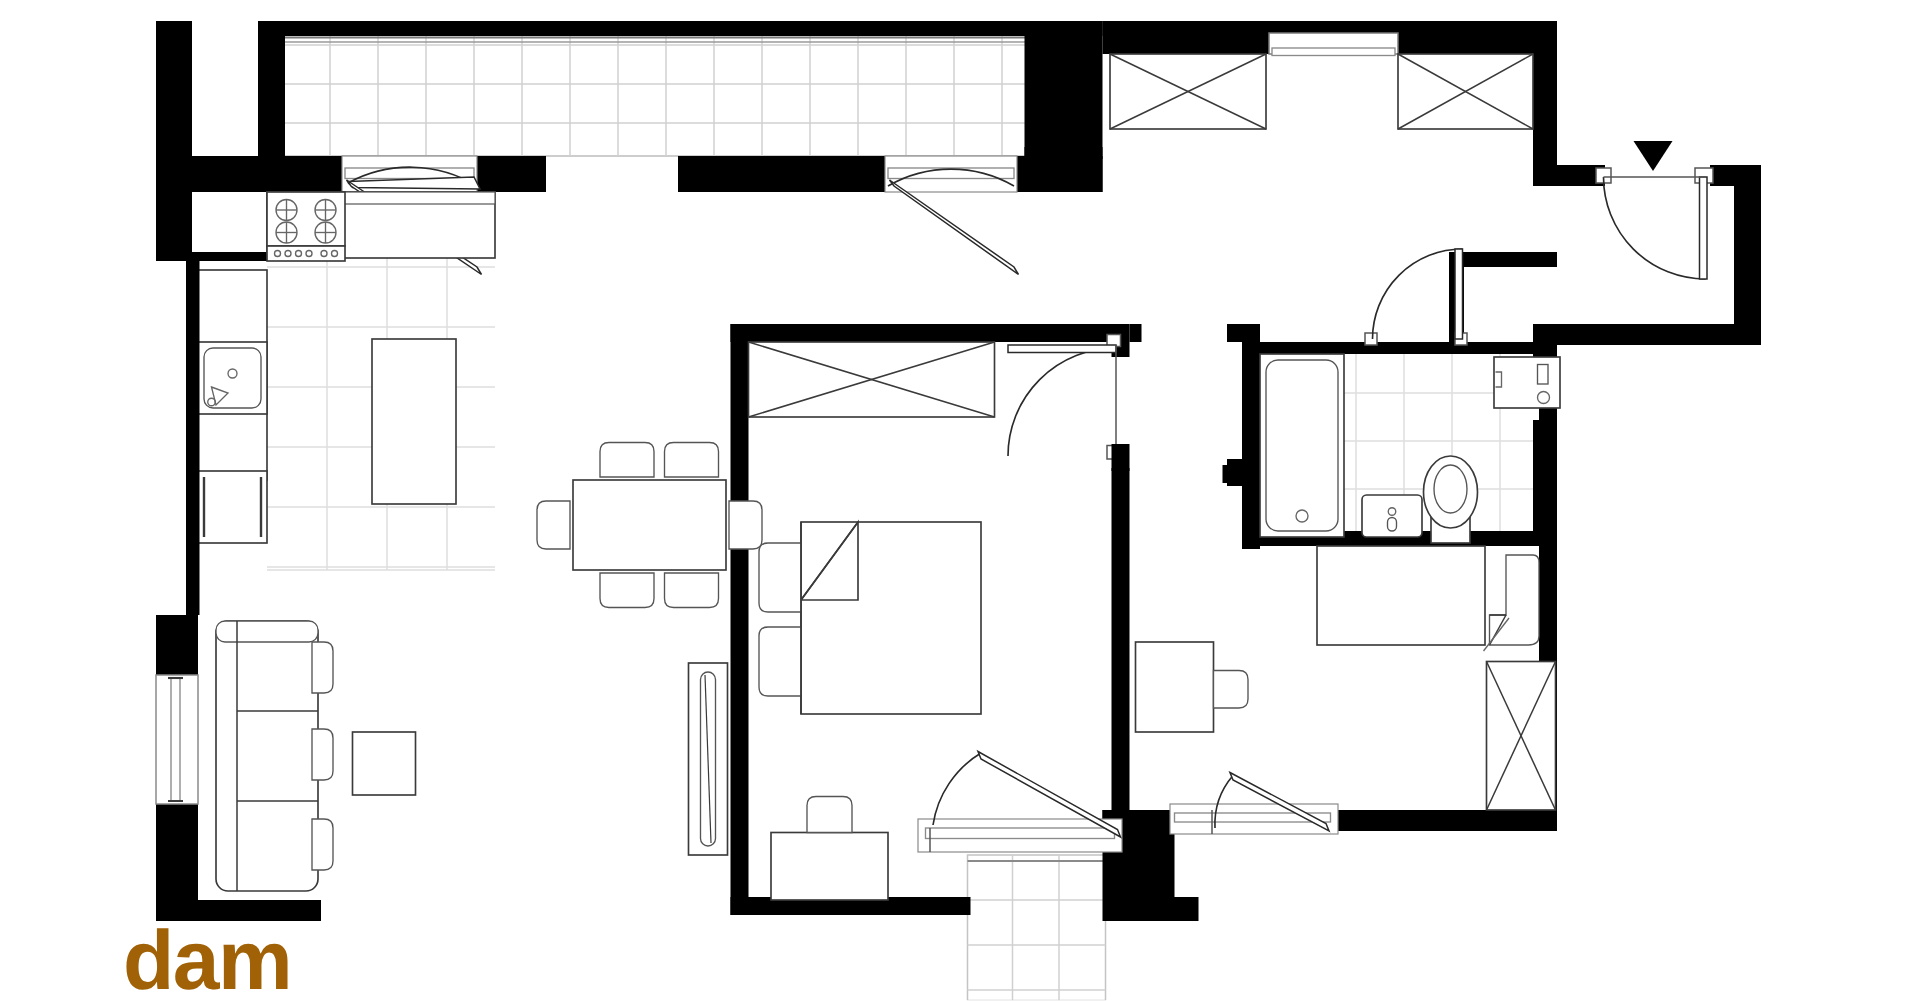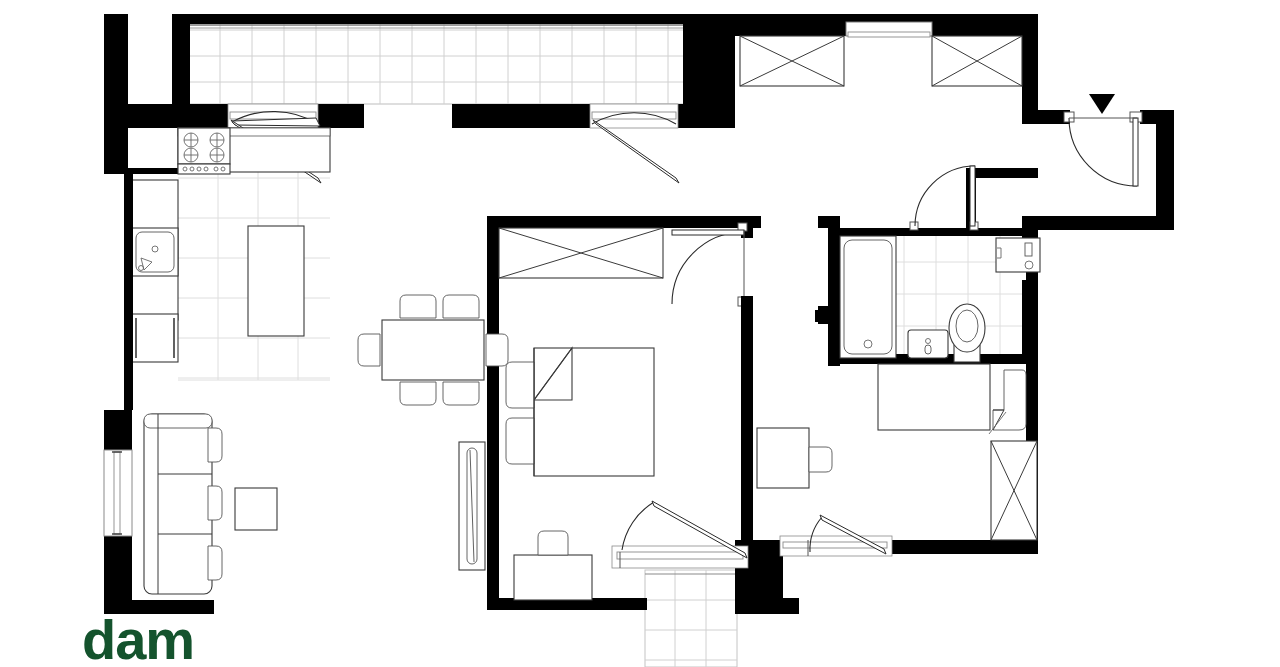--- a/index.html
+++ b/index.html
@@ -38,21 +38,21 @@
   .wardrobe-box { fill: #ffffff; stroke: #3a3a3a; stroke-width: 1.1; }
   .wardrobe-x { stroke: #3a3a3a; stroke-width: 1.0; fill: none; }
   .marker { fill: #000000; }
   .watermark-text {
     position: absolute;
     left: 82px;
     top: 612px;
     font-family: "Liberation Sans", sans-serif;
     font-size: 56px;
     font-weight: 700;
-    color: #14532d;
+    color: #a16207;
     letter-spacing: -1px;
     line-height: 1;
     user-select: none;
   }
 </style>
 </head>
 <body>
 
 <div id="plan-root">
 

